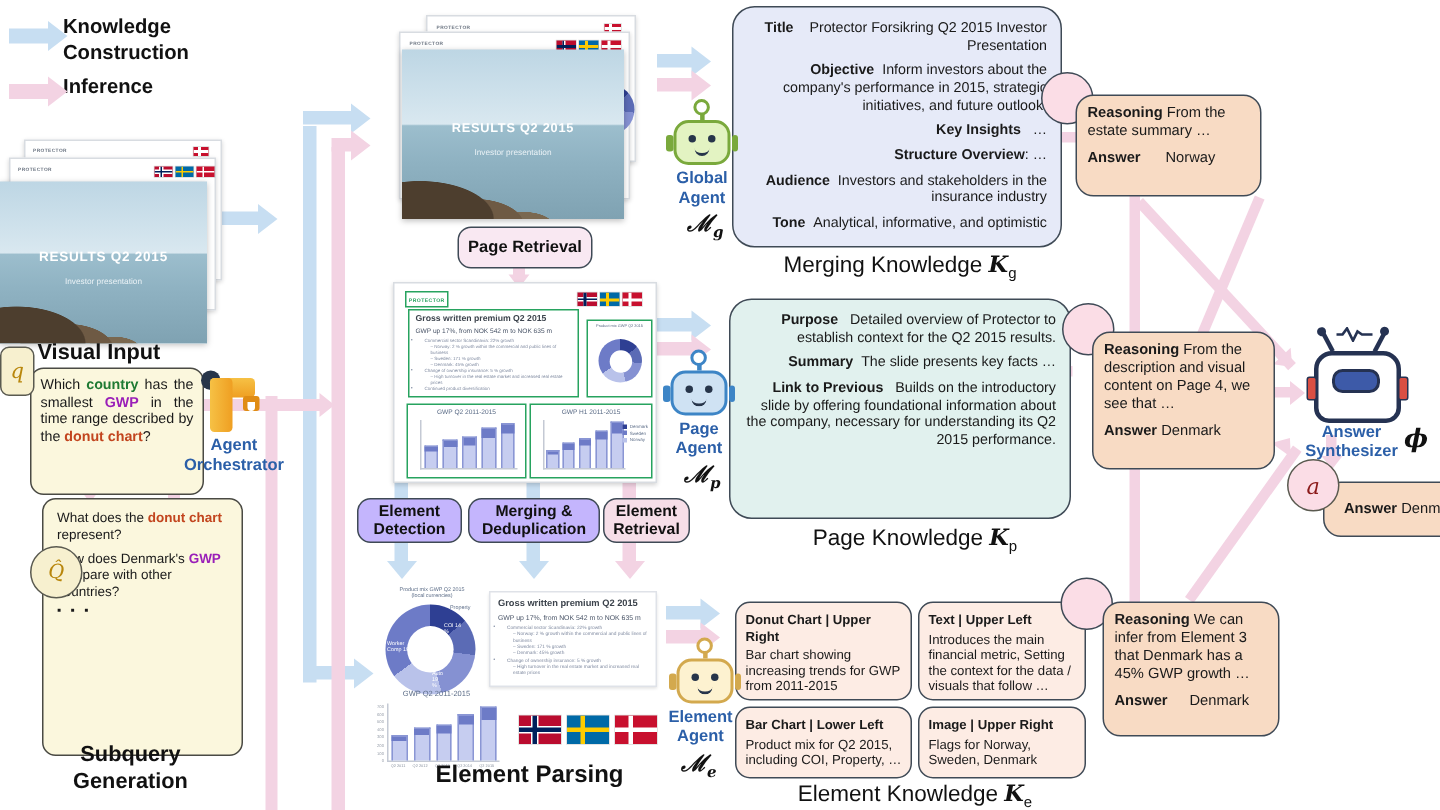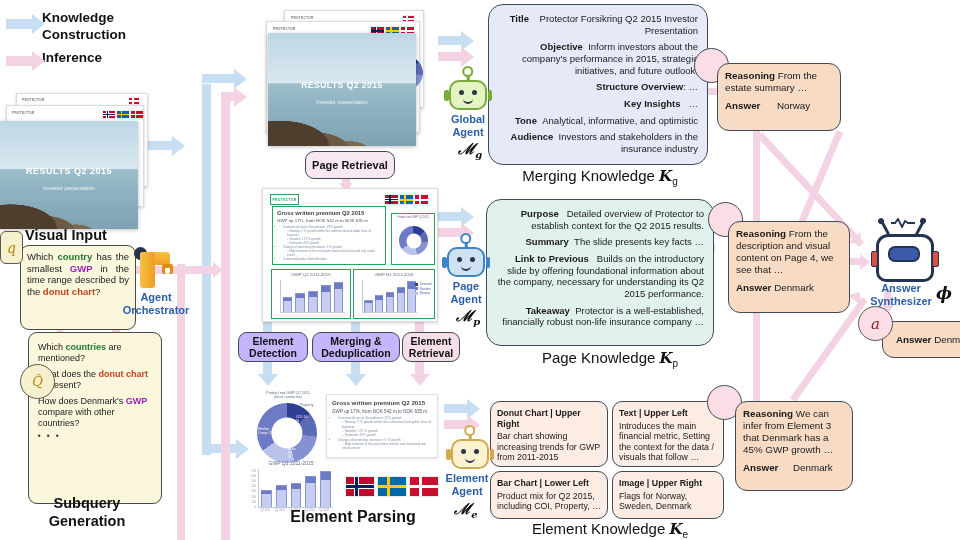--- a/index.html
+++ b/index.html
@@ -233,21 +233,20 @@
     <i class="oh"></i>
     <i class="ov"></i>
     <i class="claw"></i>
 </div>
 <div class="agent-label" style="left:108px;top:291px;width:96px;">
   <span>Agent</span><br><span>Orchestrator</span>
 </div>
 
 <div class="badge" style="left:20px;top:364px;width:33px;height:33px;border-radius:50%;font-size:13px;">Q̂</div>
 <div class="qbox" style="left:28px;top:332px;width:116px;height:158px;font-size:9px;text-align:left;padding:7px 7px 5px 9px;">
-  <p style="margin:2px 0 5px 0;">Which <b class="g">countries</b> are mentioned?</p>
   <p style="margin:0 0 5px 0;">What does the <b class="r">donut chart</b> represent?</p>
   <p style="margin:0 0 2px 0;">How does Denmark's <b class="p">GWP</b> compare with other countries?</p>
   <div style="font-weight:700;font-size:8px;letter-spacing:2px;">▪ ▪ ▪</div>
 </div>
 <div class="plabel" style="left:22px;top:494px;width:130px;font-size:14.5px;line-height:1.25;">Subquery Generation</div>
 
 <div class="slide" style="left:284px;top:10px;width:138px;height:96px;">
   <span class="logo-chip" style="left:6px;top:5px;">PROTECTOR</span>
   <div class="flag f-dk" style="left:118px;top:5px;width:11px;height:6.5px;">
       <i class="wh" style="left:0;top:2.4px;width:11px;height:1.6px;"></i>
@@ -509,34 +508,33 @@
 <div class="agent-label" style="left:436px;top:472px;width:62px;">
   <span>Element</span><br><span>Agent</span>
 </div>
 <div class="msym" style="left:454px;top:498px;">
   <span>ℳ</span><sub>e</sub>
 </div>
 
 <div class="kbox" style="left:488px;top:4px;width:220px;height:161px;background:#e6eaf8;box-sizing:border-box;">
   <p><b>Title</b>&nbsp;&nbsp;&nbsp;&nbsp;<span>Protector Forsikring Q2 2015 Investor Presentation</span></p>
   <p><b>Objective</b>&nbsp;&nbsp;<span>Inform investors about the company's performance in 2015, strategic initiatives, and future outlook.</span></p>
+  <p><b>Key Insights</b>&nbsp;&nbsp;&nbsp;<span>…</span></p>
   <p><b>Structure Overview</b><span>: …</span></p>
-  <p><b>Key Insights</b>&nbsp;&nbsp;&nbsp;<span>…</span></p>
+  <p><b>Audience</b>&nbsp;&nbsp;<span>Investors and stakeholders in the insurance industry</span></p>
   <p><b>Tone</b>&nbsp;&nbsp;<span>Analytical, informative, and optimistic</span></p>
-  <p><b>Audience</b>&nbsp;&nbsp;<span>Investors and stakeholders in the insurance industry</span></p>
 </div>
 <div class="klabel" style="left:500px;top:167px;width:200px;">
   <span>Merging Knowledge</span> <span class="ksym">K</span><sub style="font-size:10px;">g</sub>
 </div>
 
 <div class="kbox" style="left:486px;top:199px;width:228px;height:147px;background:#e1f1ee;box-sizing:border-box;">
   <p><b>Purpose</b>&nbsp;&nbsp;&nbsp;<span>Detailed overview of Protector to establish context for the Q2 2015 results.</span></p>
   <p><b>Summary</b>&nbsp;&nbsp;<span>The slide presents key facts …</span></p>
   <p><b>Link to Previous</b>&nbsp;&nbsp;&nbsp;<span>Builds on the introductory slide by offering foundational information about the company, necessary for understanding its Q2 2015 performance.</span></p>
-  <p><b>Takeaway</b>&nbsp;&nbsp;<span>Protector is a well-established, financially robust non-life insurance company …</span></p>
 </div>
 <div class="klabel" style="left:510px;top:349px;width:200px;">
   <span>Page Knowledge</span> <span class="ksym">K</span><sub style="font-size:10px;">p</sub>
 </div>
 
 <div class="ekcard" style="left:490px;top:401px;width:118px;height:66px;box-sizing:border-box;">
   <b>Donut Chart | Upper Right</b><span>Bar chart showing increasing trends for GWP from 2011-2015</span>
 </div>
 <div class="ekcard" style="left:612px;top:401px;width:112px;height:66px;box-sizing:border-box;">
   <b>Text | Upper Left</b><span>Introduces the main financial metric, Setting the context for the data / visuals that follow …</span>

